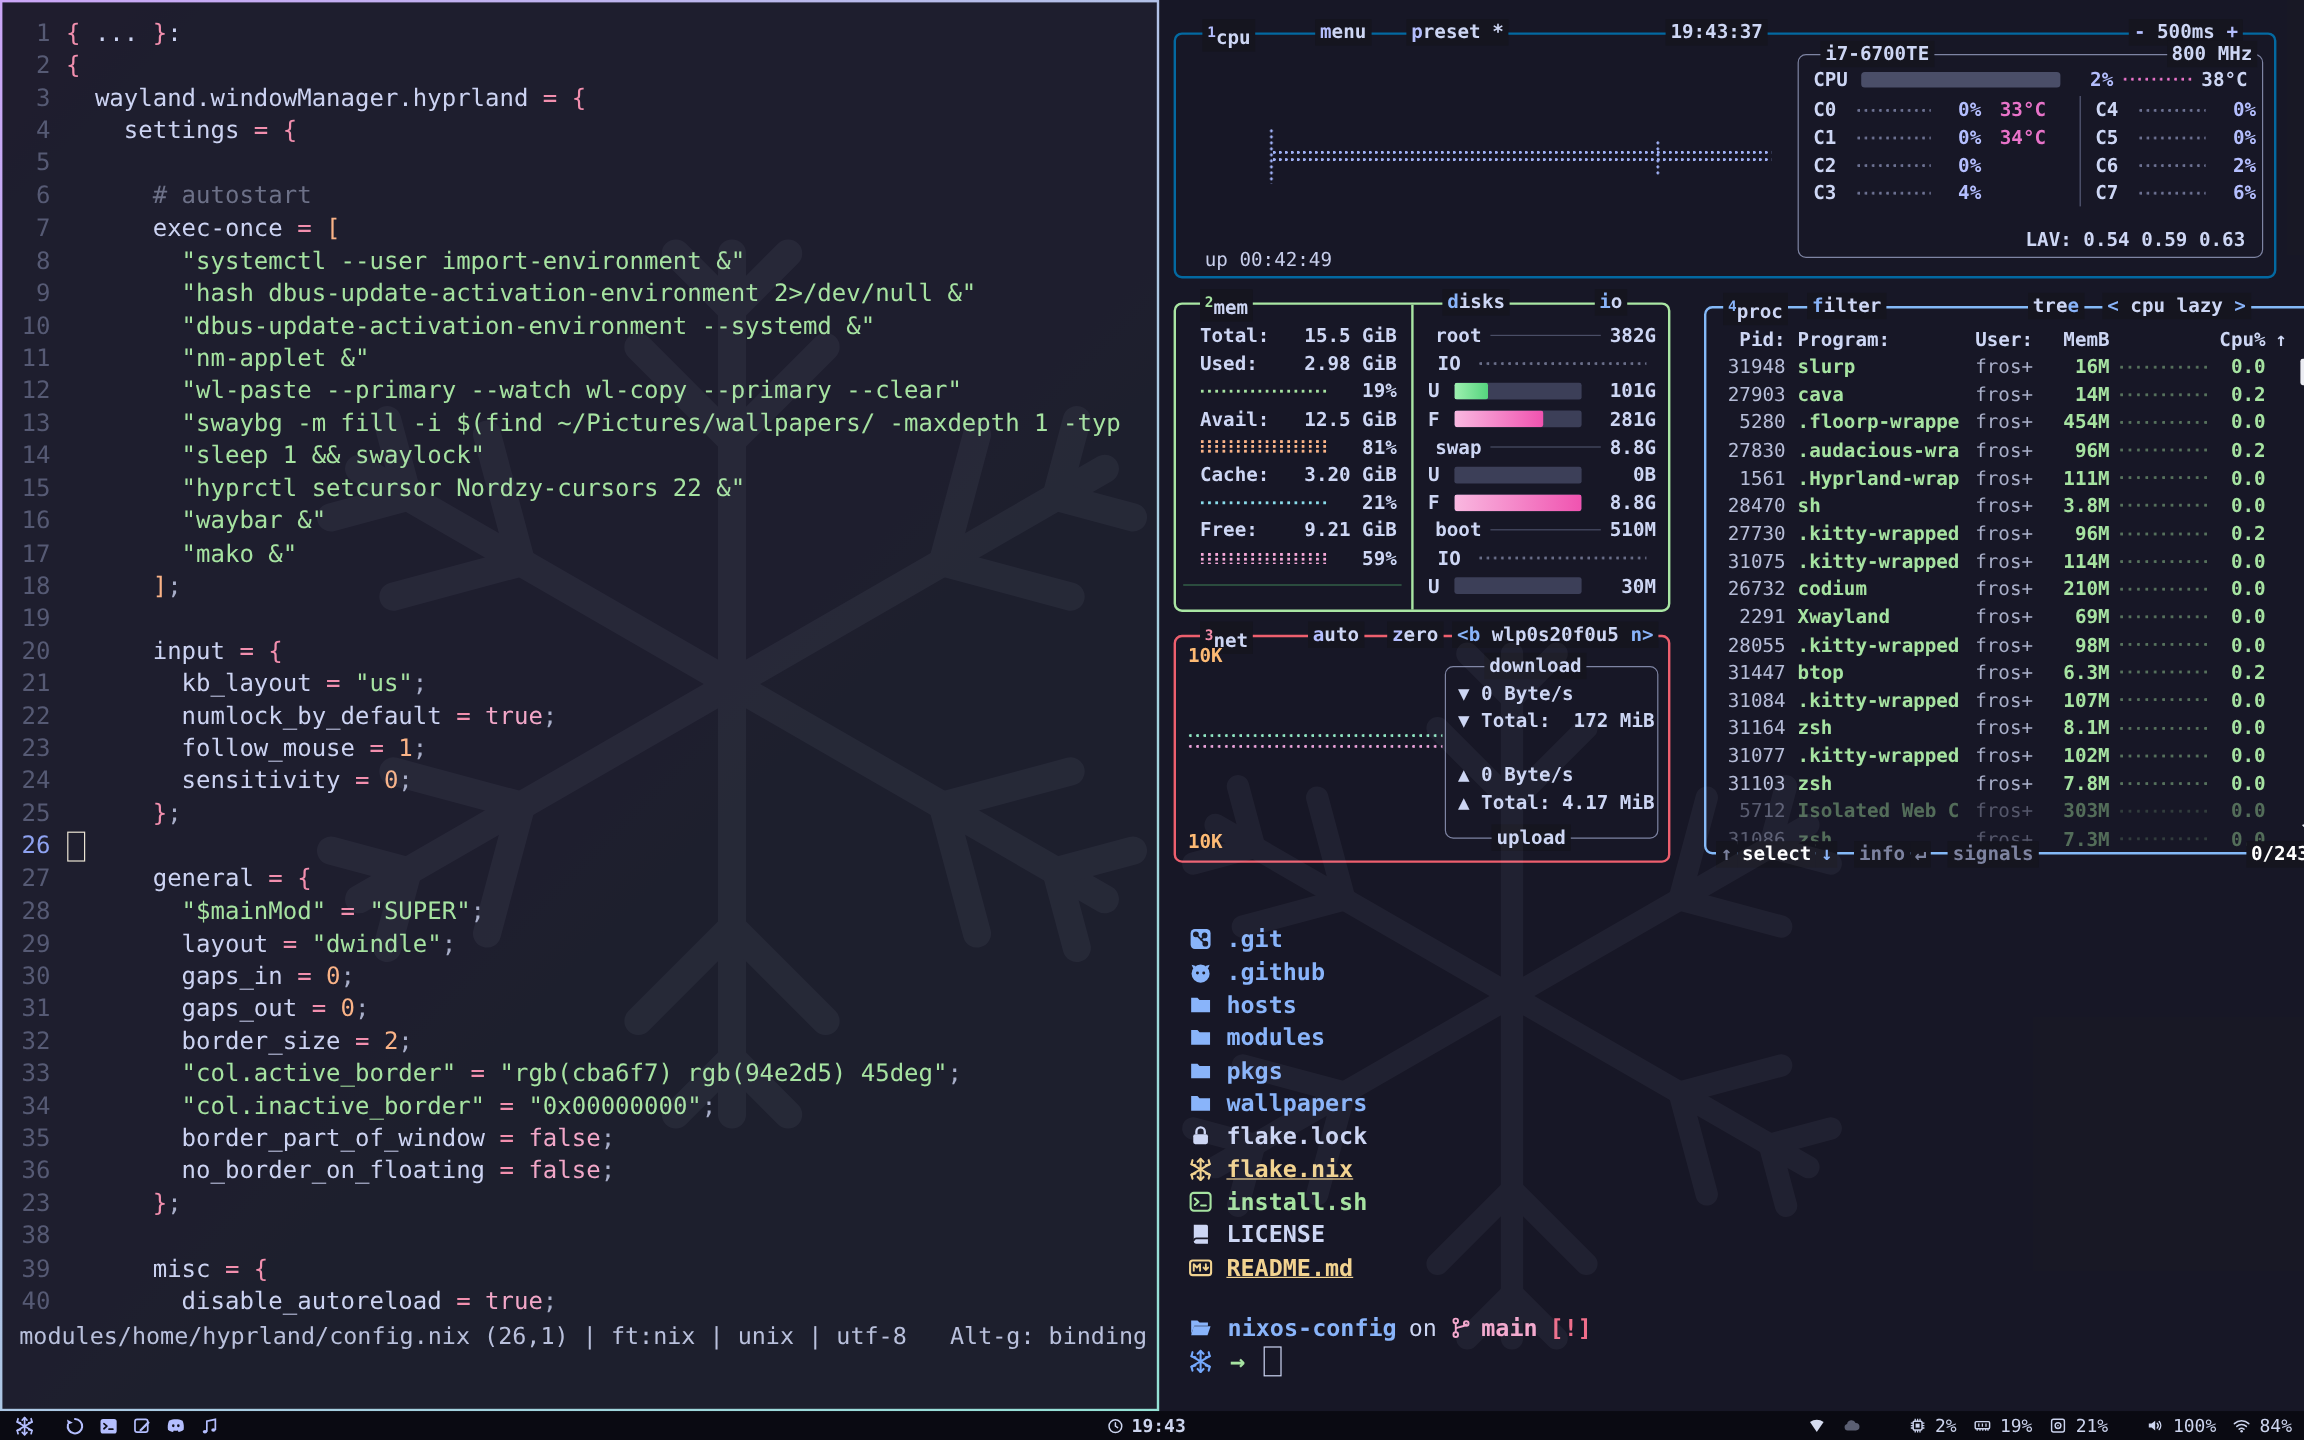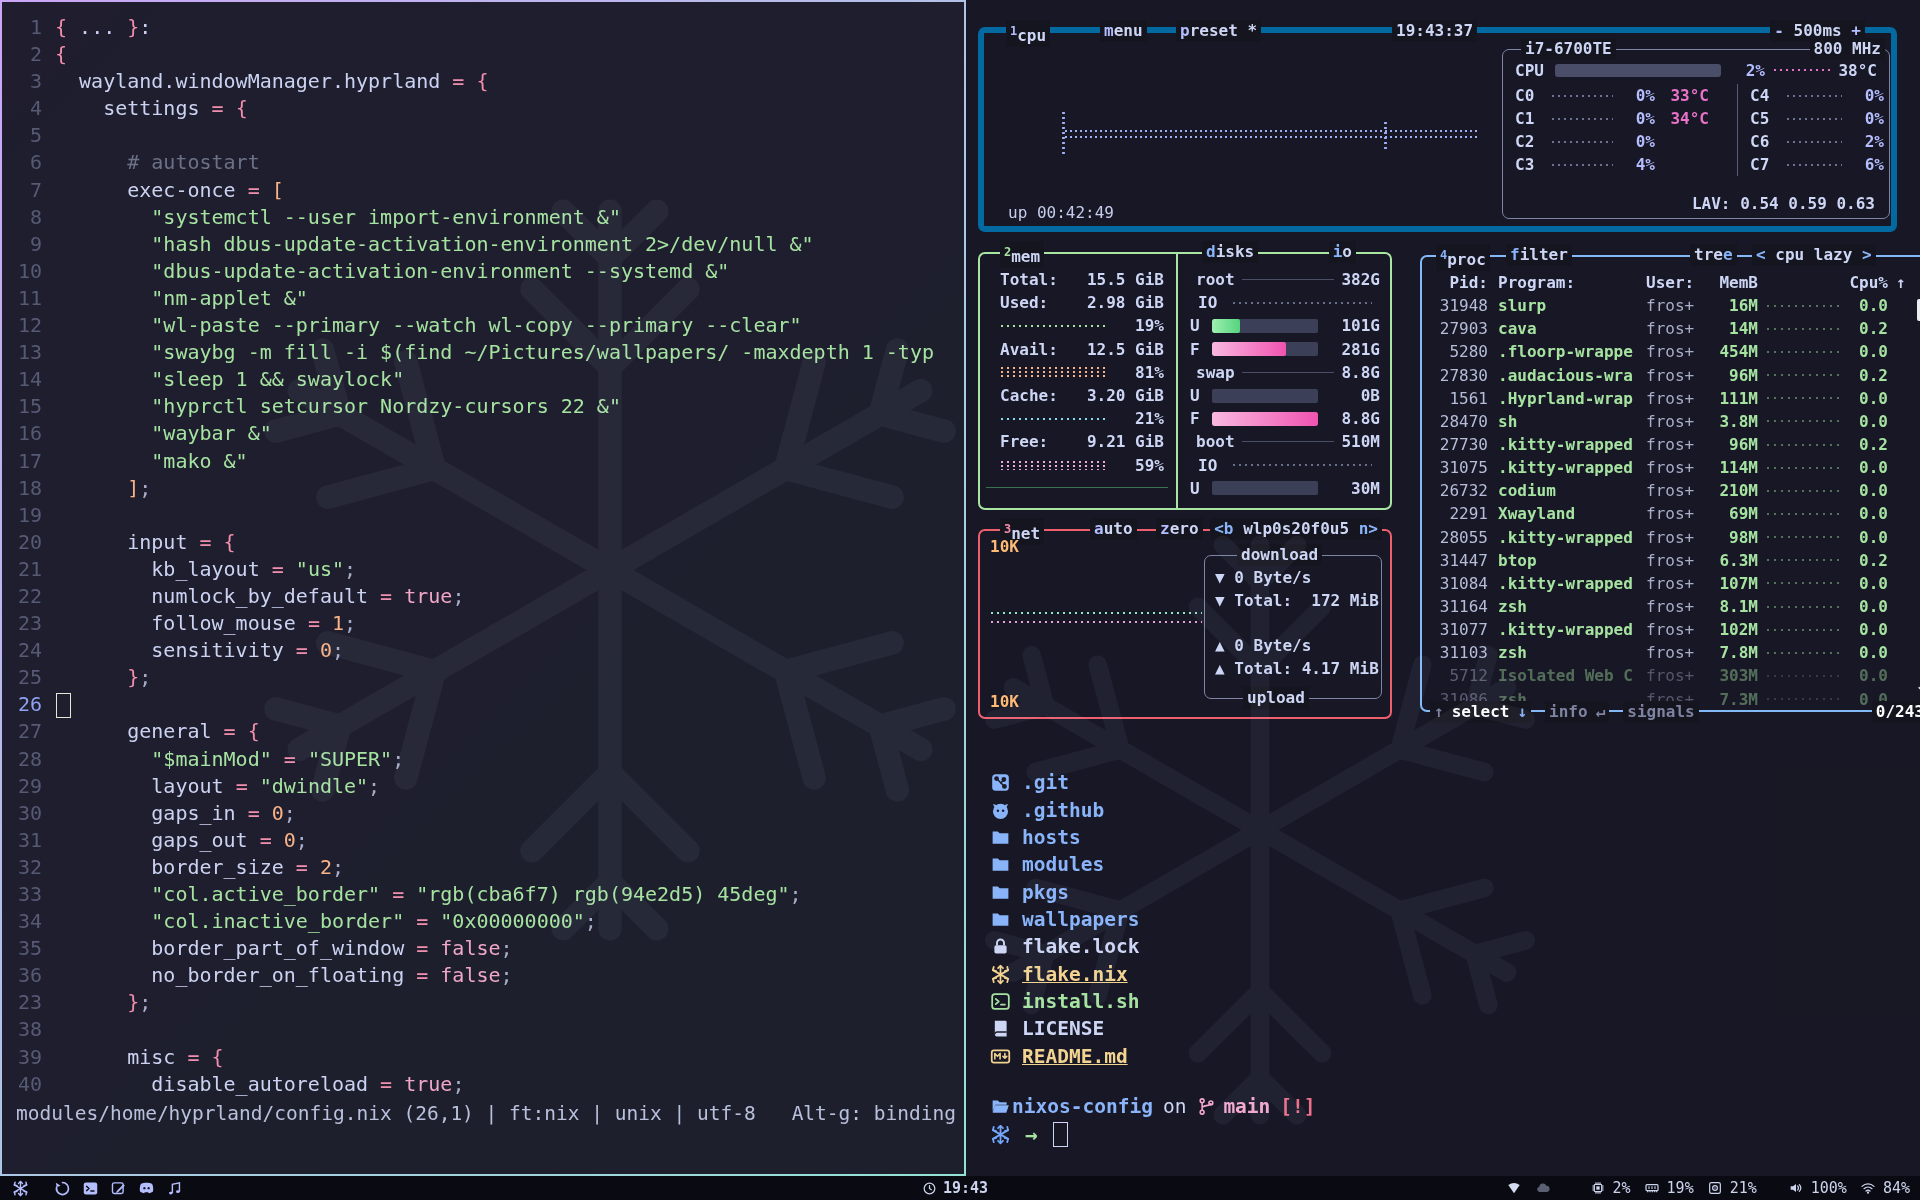--- a/index.html
+++ b/index.html
@@ -28,21 +28,21 @@
     font-size:19.5px;color:#b9c0dc;align-items:center;}
 
   
   .box{position:absolute;border-radius:7px;box-sizing:border-box;z-index:2;font-size:16px;color:#cdd6f4;}
   .btitle{position:absolute;top:-13px;background:#15151f;padding:0 4px;font-weight:bold;white-space:pre;line-height:22px;}
   .hk{color:#b4befe;}
   .hkb{color:#89b4fa;}
   .hkg{color:#a6e3a1;}
   .hkr{color:#f38ba8;}
   .supk{font-size:12px;vertical-align:6px;}
-  .b-cpu{left:978px;top:27px;width:919px;height:205px;border:6px solid #0369a1;}
+  .b-cpu{left:978px;top:27px;width:919px;height:205px;border:2px solid #0369a1;}
   .b-mem{left:978px;top:252px;width:414px;height:258px;border:2px solid #a9e6a3;}
   .b-net{left:978px;top:529px;width:414px;height:190px;border:2px solid #ee5f6e;}
   .b-proc{left:1420px;top:255px;width:516px;height:457px;border:2px solid #84b9f8;}
 
   
   .cpu-graph{position:absolute;left:80px;top:96px;width:416px;}
   .dotline{height:4px;background-repeat:repeat-x;background-size:5px 4px;
     background-image:radial-gradient(circle at 2px 2px,#9fb0f5 1.1px,transparent 1.3px);}
   .cpu-graph .dotline{margin-bottom:2px;}
   .vdots{position:absolute;width:3px;background-repeat:repeat-y;background-size:3px 5px;
@@ -143,21 +143,21 @@
   .ficon{flex:none;width:32px;display:flex;align-items:center;}
   .ficon svg{width:21px;height:21px;}
   .frow.blue{color:#89b4fa;}
   .frow.white{color:#cdd6f4;}
   .frow.yellow{color:#f2d390;}
   .frow.green{color:#a6e3a1;}
   .frow.u .fname{text-decoration:underline;}
   .prompt1{position:absolute;left:24px;top:348px;display:flex;align-items:center;height:27px;font-size:19.5px;}
   .prompt2{position:absolute;left:24px;top:376px;display:flex;align-items:center;height:27px;font-size:19.5px;}
   .prompt1 svg,.prompt2 svg{width:21px;height:21px;}
-  .pdir{color:#89b4fa;font-weight:bold;margin-left:1px;}
+  .pdir{color:#89b4fa;font-weight:bold;margin-left:12px;}
   .pon{color:#cdd6f4;margin:0 10px;}
   .pbranch{color:#f5a8cd;font-weight:bold;margin-left:6px;}
   .pstat{color:#ef6e8a;font-weight:bold;margin-left:10px;}
   .parrow{color:#a6e3a1;font-weight:bold;margin-left:14px;font-size:21px;}
   .tcursor{width:13px;height:23px;border:1.5px solid #cdd6f4;margin-left:15px;}
 
   
   .taskbar{position:absolute;left:0;bottom:0;width:1920px;height:24px;background:#0a0a12;z-index:6;
     display:flex;align-items:center;font-size:15px;color:#ccd4ee;}
   .apps{display:flex;align-items:center;gap:11px;margin-left:12px;}

